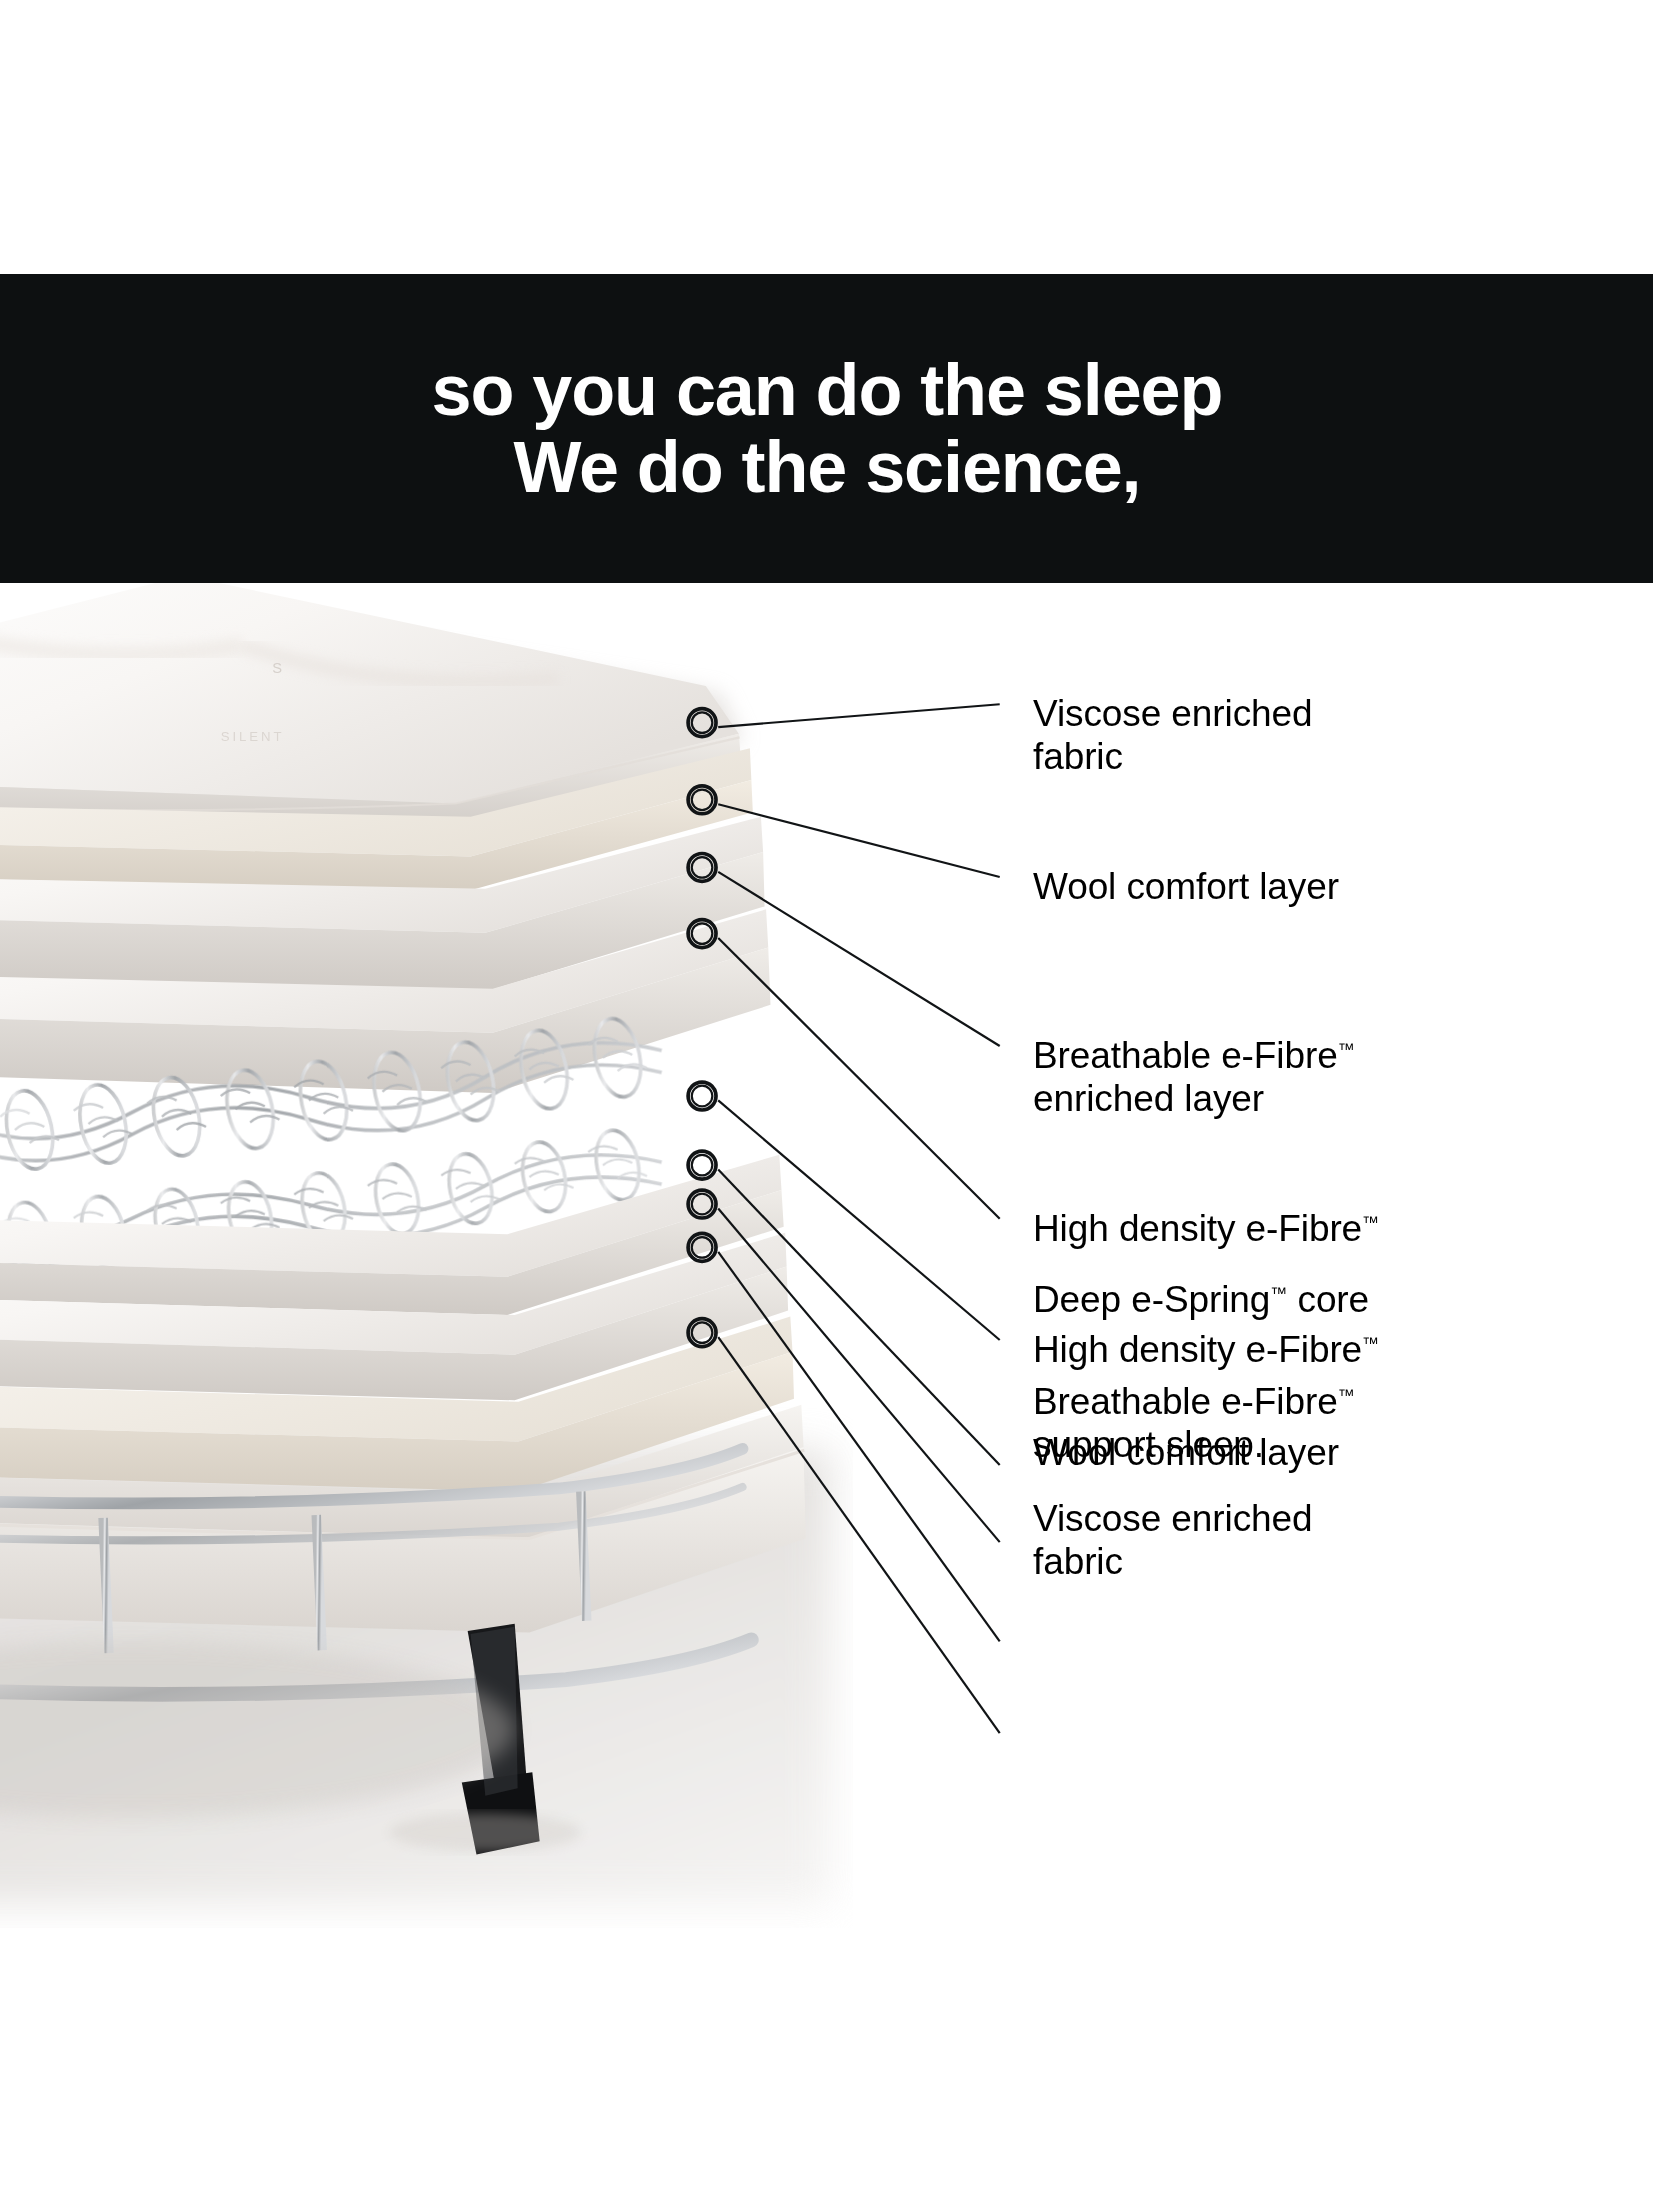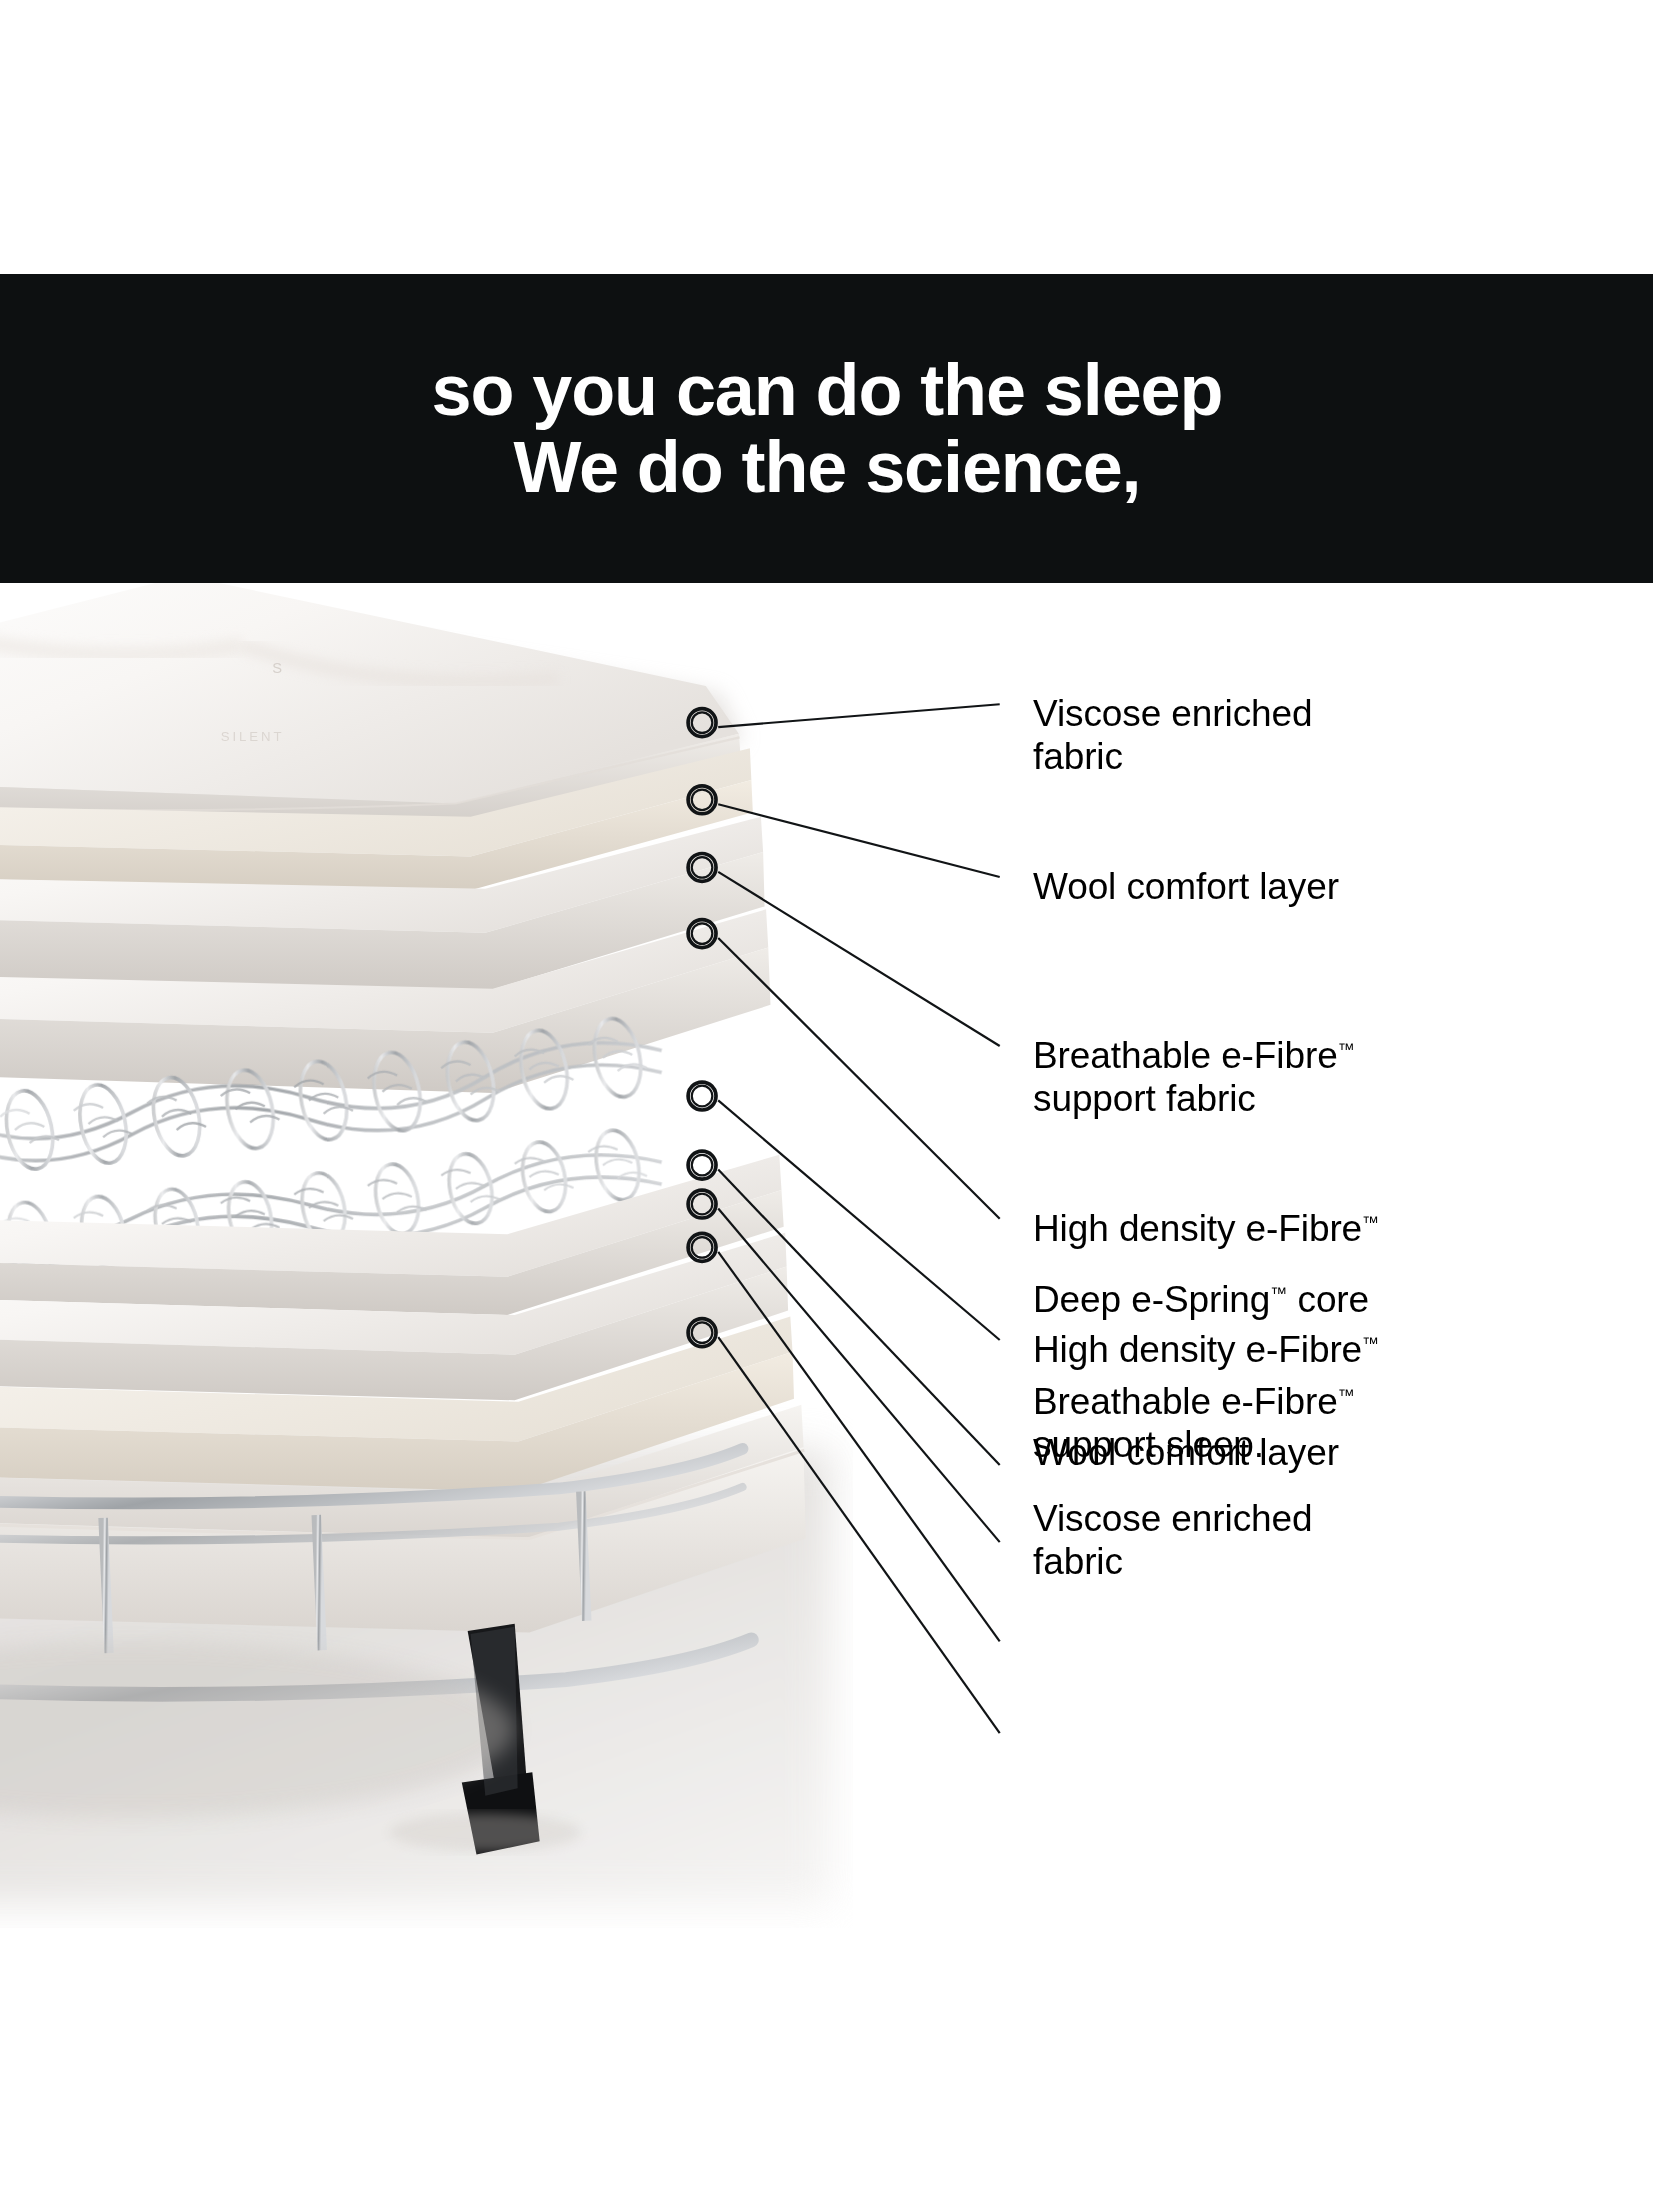--- a/index.html
+++ b/index.html
@@ -291,21 +291,21 @@
         <g>
           <circle cx="955" cy="1020" r="19" stroke-width="5"></circle>
           <circle cx="955" cy="1020" r="14" stroke-width="3"></circle>
         </g>
       </g>
   </svg>
 
   <div class="labels">
       <div class="lbl" style="top: 110px;"><div>Viscose enriched</div><div>fabric</div></div>
       <div class="lbl" style="top: 283px;"><div>Wool comfort layer</div></div>
-      <div class="lbl" style="top: 452px;"><div>Breathable e-Fibre<span class="tm">™</span></div><div>support fabric</div></div>
+      <div class="lbl" style="top: 452px;"><div>Breathable e-Fibre<span class="tm">™</span></div><div>enriched layer</div></div>
       <div class="lbl" style="top: 625px;"><div>High density e-Fibre<span class="tm">™</span></div></div>
       <div class="lbl" style="top: 696px;"><div>Deep e-Spring<span class="tm">™</span> core</div></div>
       <div class="lbl" style="top: 746px;"><div>High density e-Fibre<span class="tm">™</span></div></div>
       <div class="lbl" style="top: 798px;"><div>Breathable e-Fibre<span class="tm">™</span></div><div>support sleep.</div></div>
       <div class="lbl" style="top: 849px;"><div>Wool comfort layer</div></div>
       <div class="lbl" style="top: 915px;"><div>Viscose enriched</div><div>fabric</div></div>
     </div>
 </div>
 
 <div class="bottom-gap"></div>

